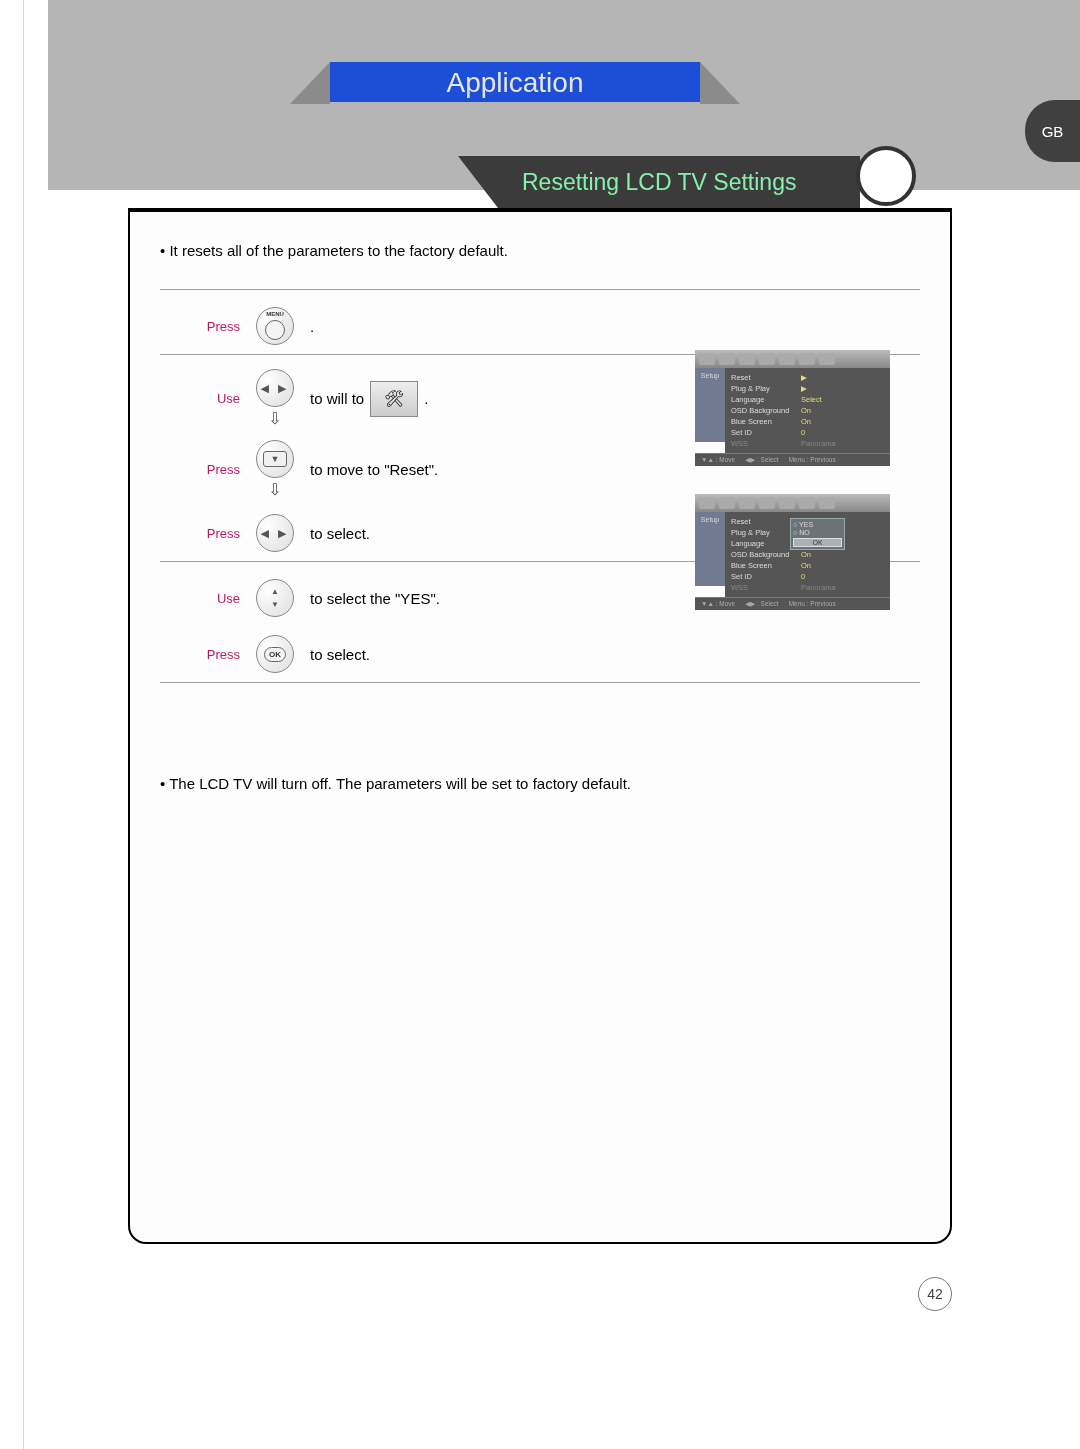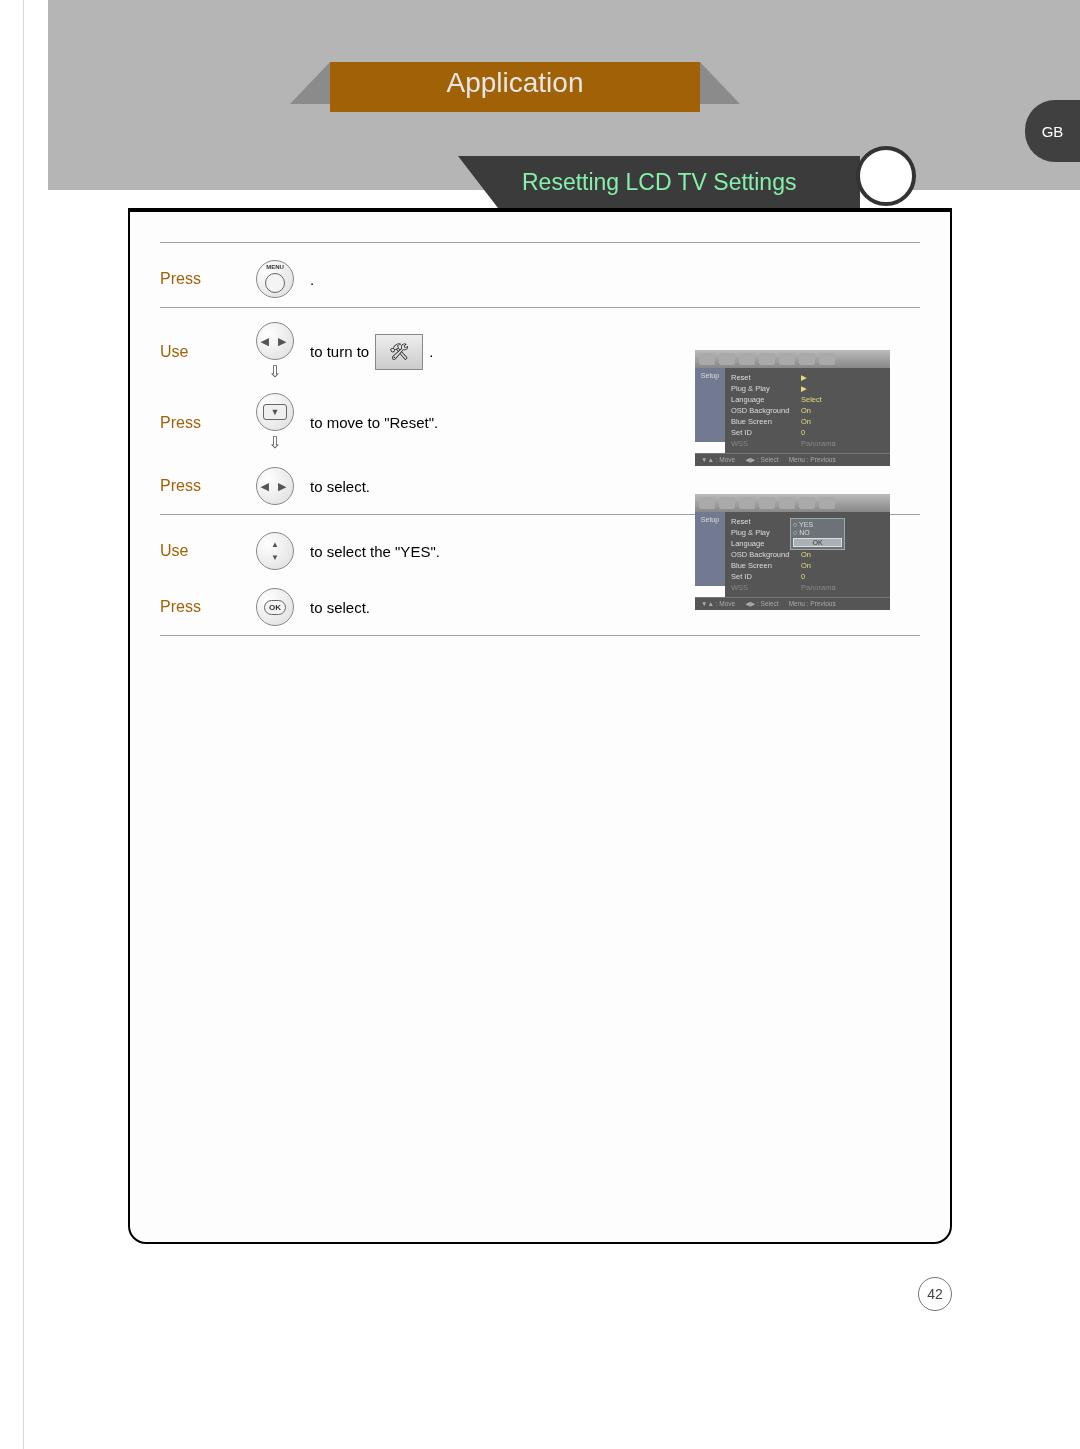--- a/index.html
+++ b/index.html
@@ -32,22 +32,22 @@
     bottom: 0;
     width: 1px;
     background: #d9d9d9;
   }
   
   .appl-banner {
     position: absolute;
     left: 330px;
     top: 62px;
     width: 370px;
-    height: 50px;
-    background: #a16207;
+    height: 40px;
+    background: #1d4ed8;
     color: #e6e6e6;
     font-size: 28px;
     line-height: 42px;
     text-align: center;
     font-weight: 400;
   }
   .appl-banner::before {
     content: "";
     position: absolute;
     left: -40px; top: 0;
@@ -132,22 +132,23 @@
     margin: 0 0 8px 0;
   }
   .step-row {
     display: flex;
     align-items: center;
     min-height: 56px;
     padding: 6px 0;
   }
   .step-verb {
     width: 80px;
-    color: #a16207;
-    font-size: 16px;
+    color: #be185d;
+    font-size: 13px;
+    text-align: right;
   }
   .key-col {
     width: 70px;
     display: flex;
     flex-direction: column;
     align-items: center;
   }
   .step-after {
     font-size: 15px;
     color: #000;
@@ -360,20 +361,21 @@
 
 <div class="appl-banner">Application</div>
 <div class="gb-tab">GB</div>
 <div class="section-hdr">Resetting LCD TV Settings</div>
 <div class="section-circle"></div>
 
 <div class="key-strip"></div>
 
 <div class="frame">
 
+  <div class="intro-line">• It resets all of the parameters to the factory default.</div>
   <hr class="separator">
 
   <div class="step-row">
     <div class="step-verb">Press</div>
     <div class="key-col">
       <div class="rkey menu">
           <span>MENU</span>
         </div>
     </div>
     <div class="step-after">
@@ -382,21 +384,21 @@
   </div>
   <hr class="separator">
 
   <div class="step-row">
     <div class="step-verb">Use</div>
     <div class="key-col">
       <div class="rkey lr"></div>
       <div class="down-arrow">⇩</div>
     </div>
     <div class="step-after">
-      <span>to turn to </span>
+      <span>to will to </span>
       <span class="setup-iconbox">🛠</span>
       <span> .</span>
     </div>
   </div>
 
   <div class="step-row">
     <div class="step-verb">Press</div>
     <div class="key-col">
       <div class="rkey down">
           <span>▼</span>
@@ -435,20 +437,21 @@
       <div class="rkey ok">
           <span>OK</span>
         </div>
     </div>
     <div class="step-after">
       <span>to select.</span>
     </div>
   </div>
   <hr class="separator">
 
+  <div class="footer-note">• The LCD TV will turn off. The parameters will be set to factory default.</div>
 
   <div class="osd-wrap first" style="top:138px;">
     <div class="osd-tabbar">
       <div class="tabicon"></div>
       <div class="tabicon"></div>
       <div class="tabicon"></div>
       <div class="tabicon"></div>
       <div class="tabicon"></div>
       <div class="tabicon"></div>
       <div class="tabicon"></div>

